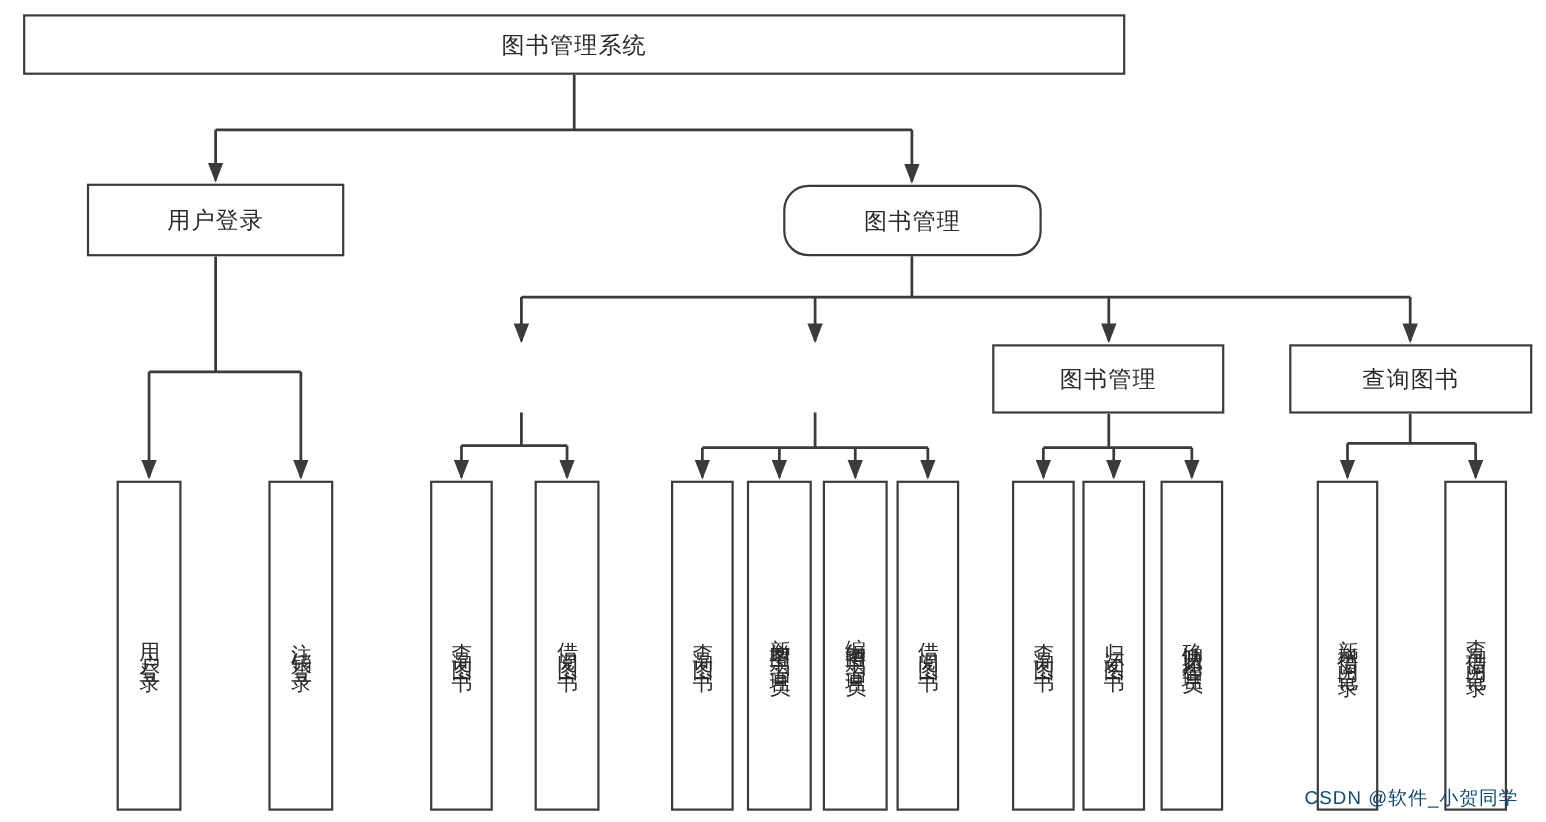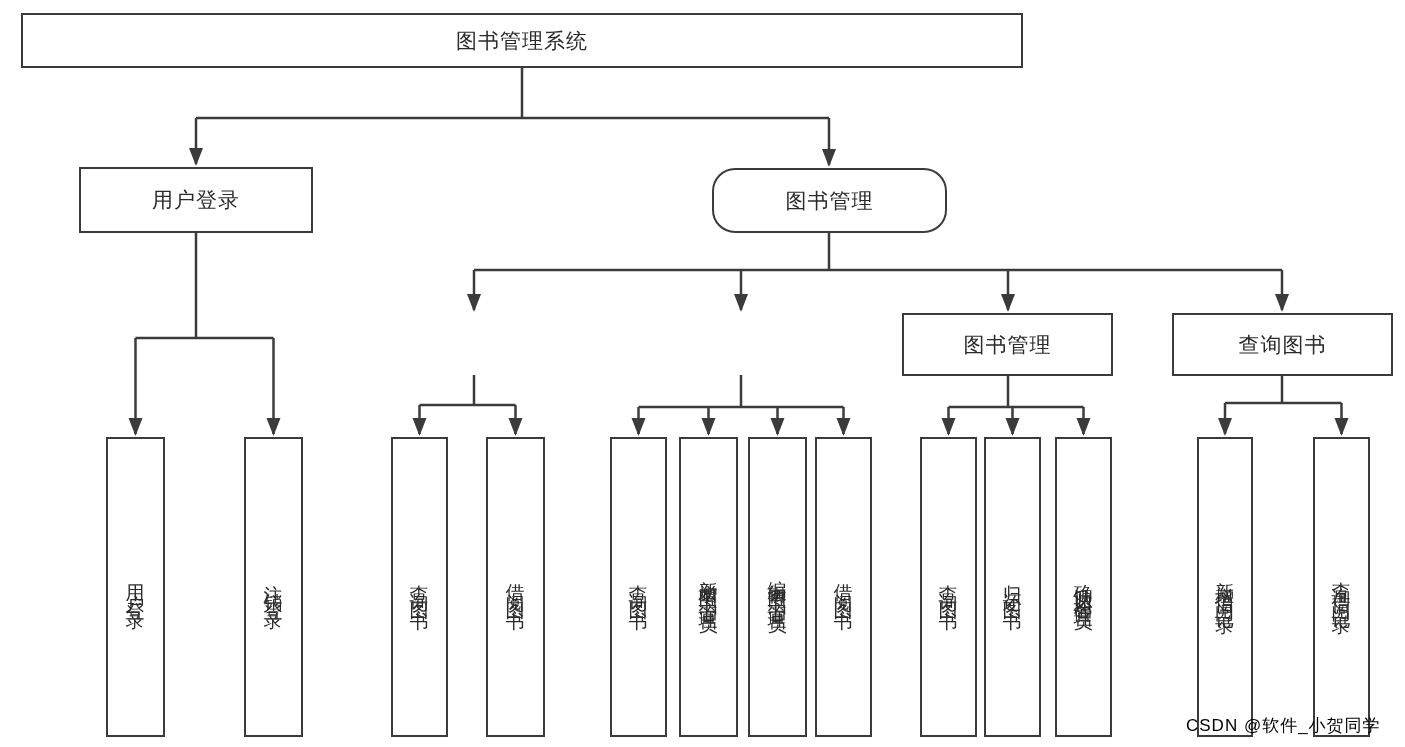--- a/index.html
+++ b/index.html
@@ -27,21 +27,21 @@
     text-orientation:mixed;
     letter-spacing:9px;
     line-height:1;
     white-space:nowrap;
   }
   .watermark{
     position:absolute;
     left:1186px;top:714px;
     font-size:17px;
     letter-spacing:1px;
-    color:#000000;
+    color:#0c4a6e;
     z-index:5;
     white-space:nowrap;
   }
 </style>
 </head>
 <body>
 
 <div class="canvas">
 
   <svg class="wires" width="1405" height="747" viewBox="0 0 1405 747">

